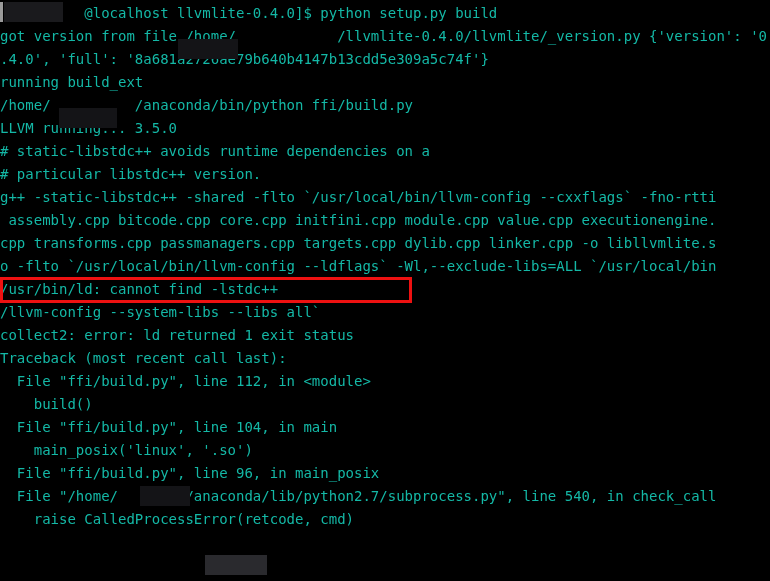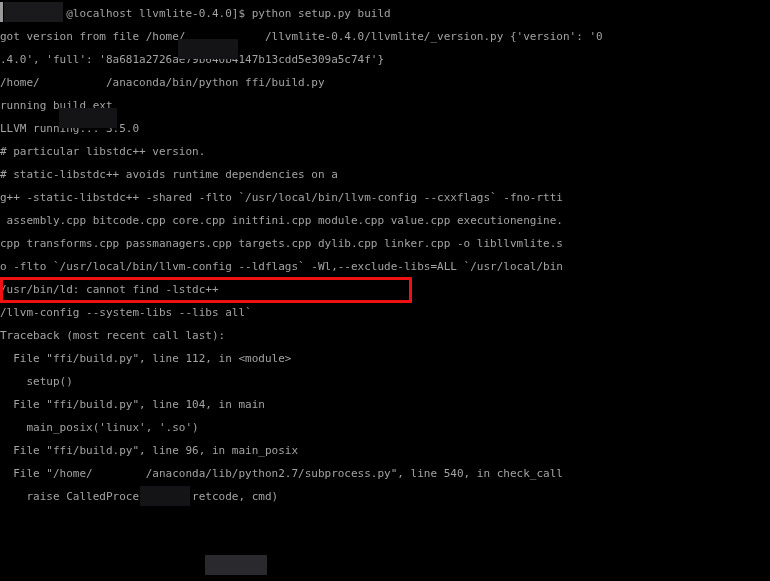--- a/index.html
+++ b/index.html
@@ -25,23 +25,23 @@
     left: 0;
     width: 770px;
     padding: 2px 0 0 0;
     box-sizing: border-box;
   }
   .line {
     display: block;
     height: 23px;
     line-height: 23px;
     white-space: pre;
-    font-size: 11px;
+    font-size: 14px;
     letter-spacing: 0px;
-    color: #a3a3a3;
+    color: #14b8a6;
     font-family: "DejaVu Sans Mono", "Liberation Mono", monospace;
     padding-left: 0px;
   }
 
   
   .cursor-bar {
     position: absolute;
     left: 0px;
     top: 2px;
     width: 3px;
@@ -74,34 +74,35 @@
 </style>
 </head>
 <body>
 
 <div id="terminal">
 
   <div class="term-body">
     <span class="line">          @localhost llvmlite-0.4.0]$ python setup.py build</span>
     <span class="line">got version from file /home/            /llvmlite-0.4.0/llvmlite/_version.py {'version': '0</span>
     <span class="line">.4.0', 'full': '8a681a2726ae79b640b4147b13cdd5e309a5c74f'}</span>
+    <span class="line">running build_ext</span>
     <span class="line">/home/          /anaconda/bin/python ffi/build.py</span>
-    <span class="line">running build_ext</span>
     <span class="line">LLVM running... 3.5.0</span>
+    <span class="line"># static-libstdc++ avoids runtime dependencies on a</span>
     <span class="line"># particular libstdc++ version.</span>
-    <span class="line"># static-libstdc++ avoids runtime dependencies on a</span>
     <span class="line">g++ -static-libstdc++ -shared -flto `/usr/local/bin/llvm-config --cxxflags` -fno-rtti</span>
     <span class="line"> assembly.cpp bitcode.cpp core.cpp initfini.cpp module.cpp value.cpp executionengine.</span>
     <span class="line">cpp transforms.cpp passmanagers.cpp targets.cpp dylib.cpp linker.cpp -o libllvmlite.s</span>
     <span class="line">o -flto `/usr/local/bin/llvm-config --ldflags` -Wl,--exclude-libs=ALL `/usr/local/bin</span>
     <span class="line">/usr/bin/ld: cannot find -lstdc++</span>
     <span class="line">/llvm-config --system-libs --libs all`</span>
+    <span class="line">collect2: error: ld returned 1 exit status</span>
     <span class="line">Traceback (most recent call last):</span>
     <span class="line">  File "ffi/build.py", line 112, in &lt;module&gt;</span>
-    <span class="line">    setup()</span>
+    <span class="line">    build()</span>
     <span class="line">  File "ffi/build.py", line 104, in main</span>
     <span class="line">    main_posix('linux', '.so')</span>
     <span class="line">  File "ffi/build.py", line 96, in main_posix</span>
     <span class="line">  File "/home/        /anaconda/lib/python2.7/subprocess.py", line 540, in check_call</span>
     <span class="line">    raise CalledProcessError(retcode, cmd)</span>
 
   </div>
 
   <div class="cursor-bar"></div>
 

